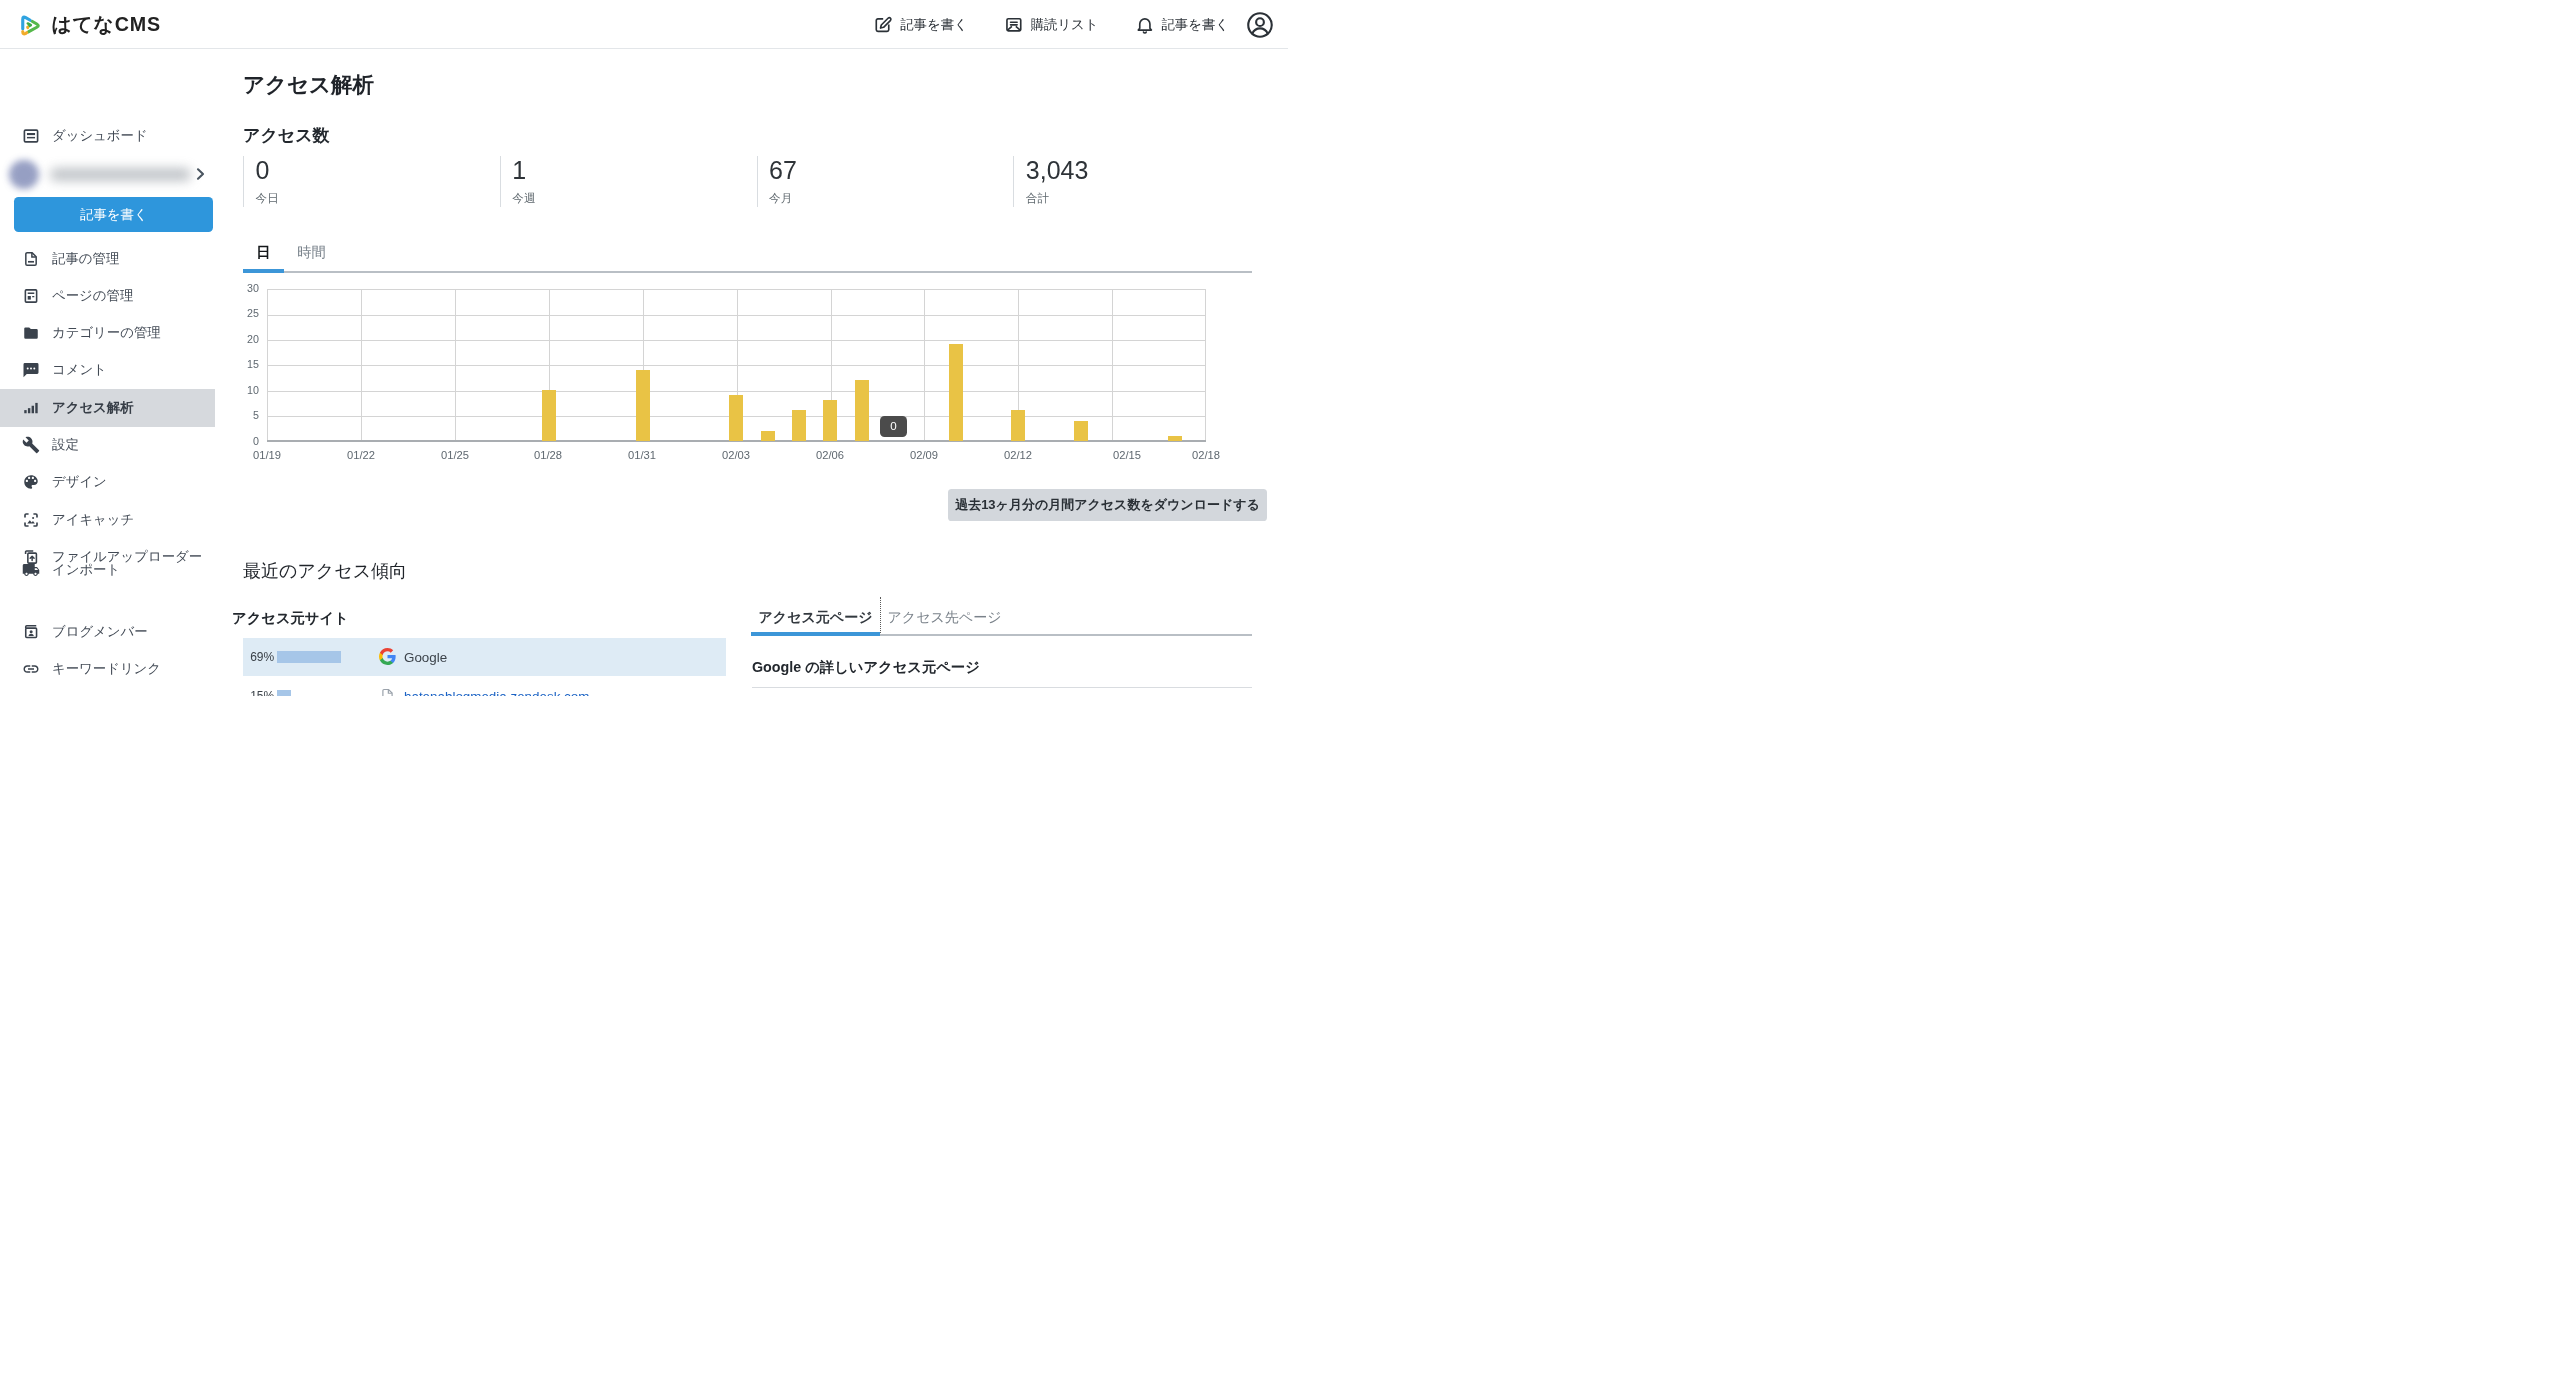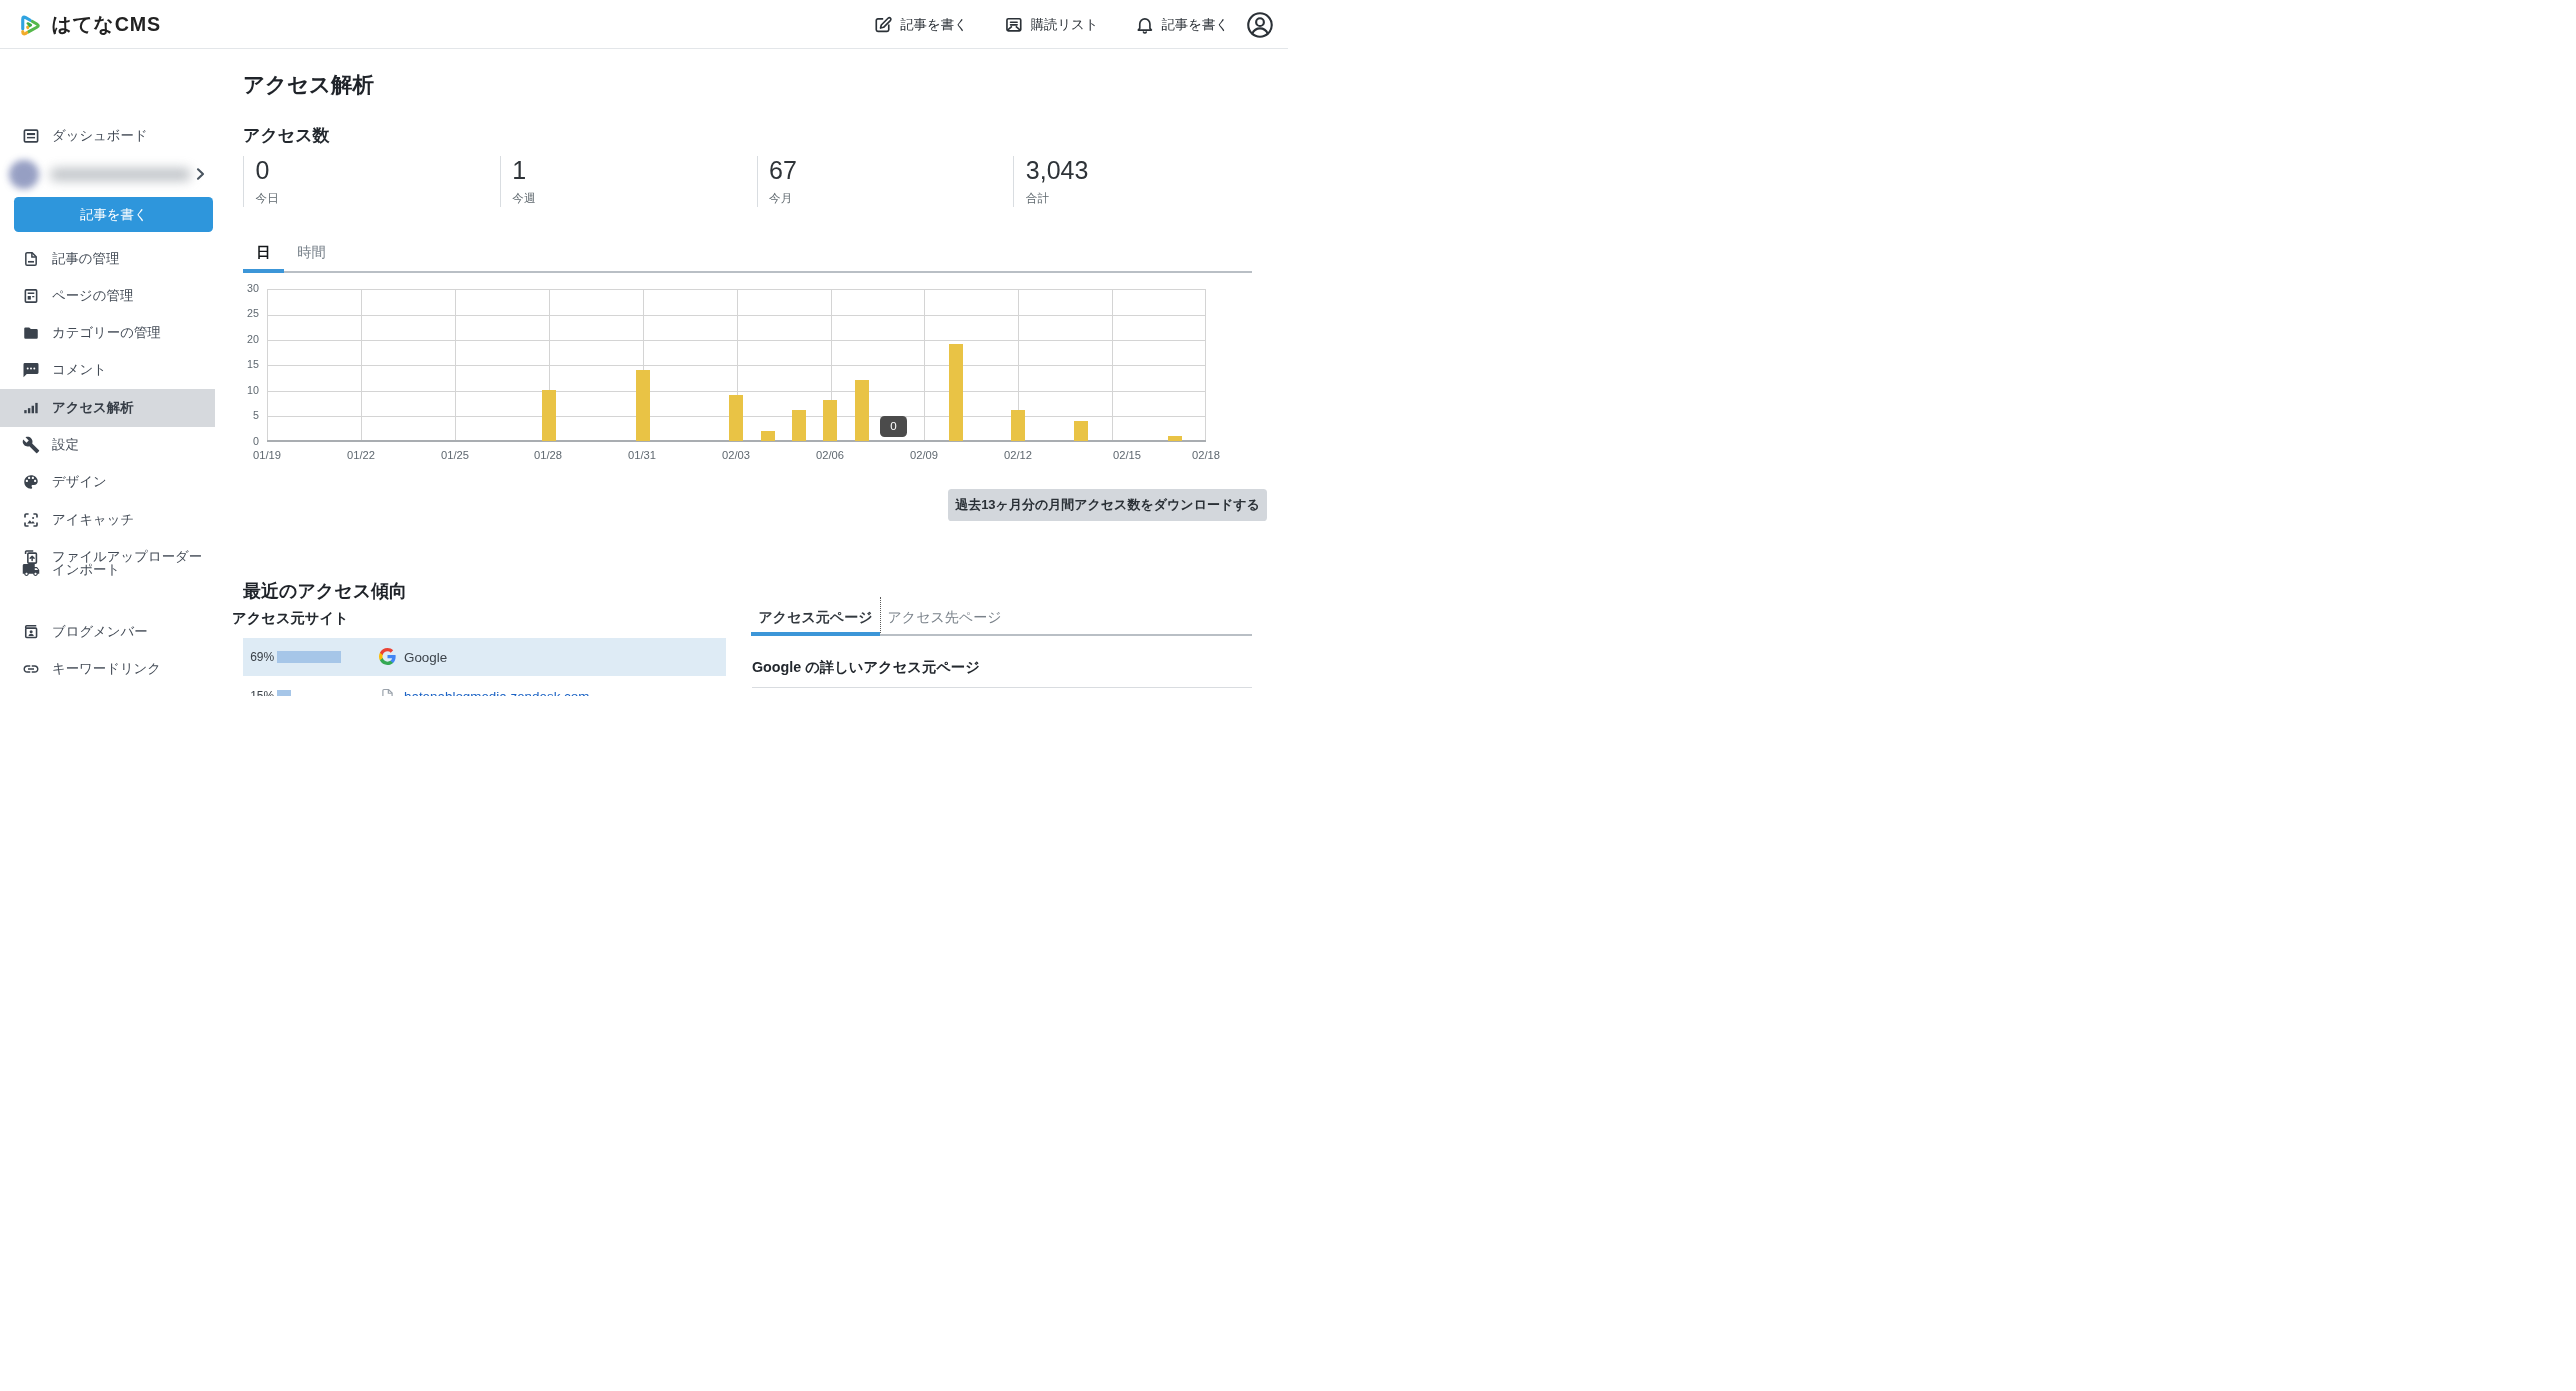--- a/index.html
+++ b/index.html
@@ -58,21 +58,21 @@
   .gl-axis { position: absolute; left: 0; bottom: 0; width: 100%; height: 1.8px; background: #a9adb1; }
   .ylab { position: absolute; left: 229px; width: 30px; text-align: right; font-size: 10.7px; color: #5f6870; }
   .xlab { position: absolute; top: 449px; width: 54px; text-align: center; font-size: 11.2px; color: #5f6870; }
   .bar { position: absolute; width: 14.3px; background: #e9c345; bottom: 0.9px; }
   #chart-tooltip { position: absolute; width: 27px; height: 20.6px; background: #4b4b4b; border-radius: 4.5px;
                    color: #fff; font-size: 11.6px; text-align: center; line-height: 20.6px; }
 
   #download-btn { left: 948px; top: 489px; width: 319px; height: 32px; background: #d3d7dc; border: none;
                   border-radius: 3.6px; font-size: 13px; font-weight: 700; color: #2a3036; cursor: pointer;
                   font-family: inherit; }
-  #recent-heading { left: 243px; top: 559px; font-size: 18px; font-weight: 700; color: #1f2329; margin-top: 20px; }
+  #recent-heading { left: 243px; top: 559px; font-size: 18px; font-weight: 400; color: #1f2329; }
   #sources-heading { left: 232px; top: 609px; font-size: 14.3px; font-weight: 700; color: #23282e; }
 
   .src-row { position: absolute; left: 243px; width: 483px; height: 38px; display: flex; align-items: center; cursor: pointer; }
   .src-row.hl { background: #deebf5; }
   .src-pct { position: absolute; left: 7.2px; font-size: 12px; font-weight: 400; color: #3a4148; }
   .src-bar { position: absolute; left: 34px; height: 11.6px; background: #a6c6e8; }
   .src-ico { position: absolute; left: 136px; width: 17px; height: 17px; top: 9.8px; }
   .src-ico svg { display: block; width: 17px; height: 17px; }
   .src-name { position: absolute; left: 161px; font-size: 13.4px; color: #3c434a; }
   .src-name.link { color: #1b63c5; text-decoration: underline; }

